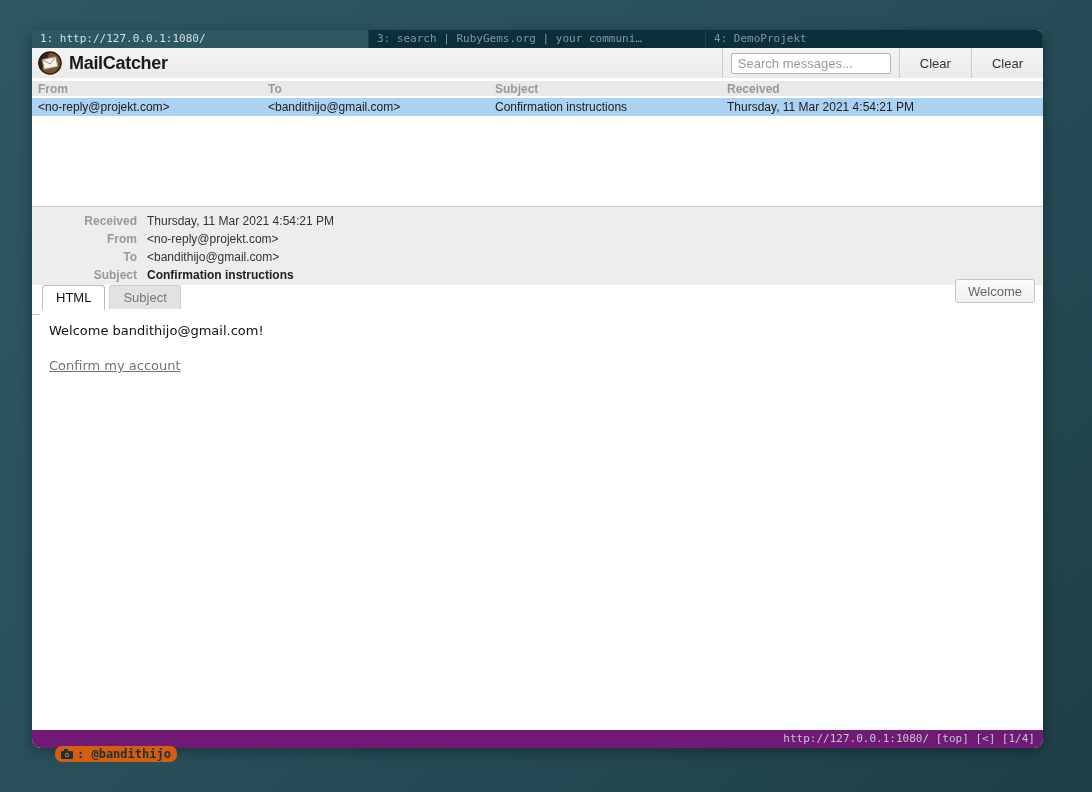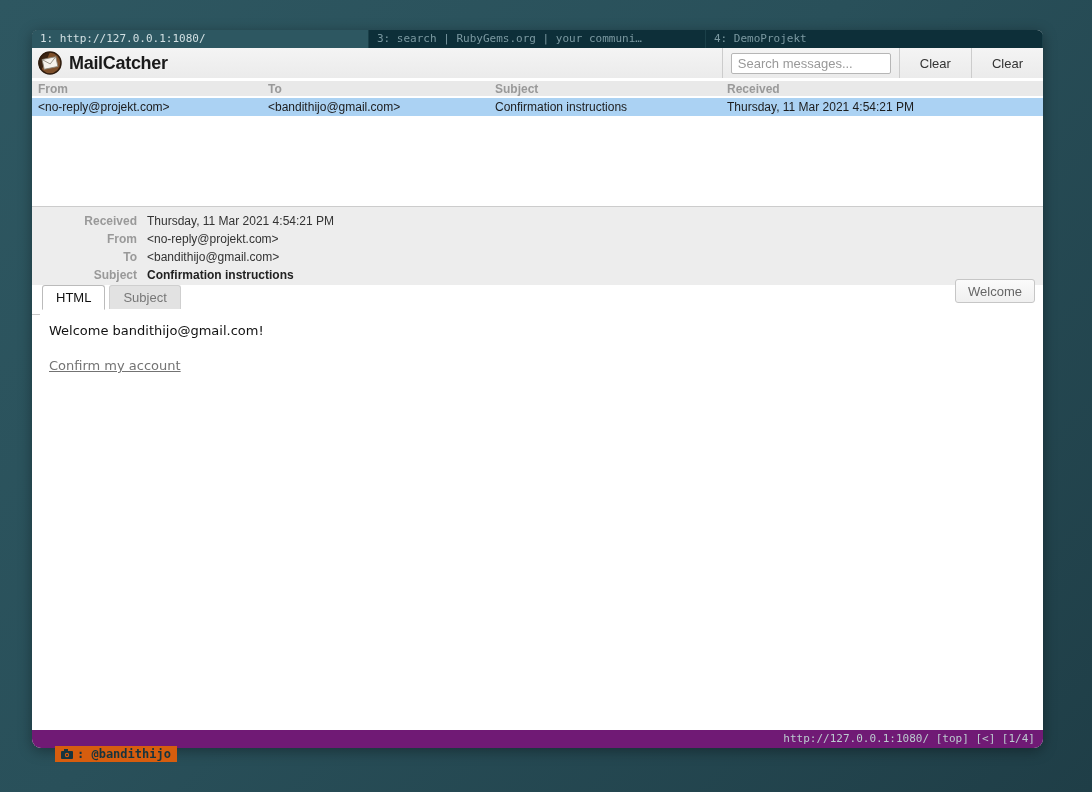--- a/index.html
+++ b/index.html
@@ -144,20 +144,21 @@
     text-align: right; padding-right: 8px;
   }
   
   .watermark {
     position: absolute; left: 55px; top: 746px; height: 16px;
     background: #d65d0e; color: #16343e;
     font-family: "DejaVu Sans Mono", monospace;
     font-size: 12px; font-weight: bold; line-height: 16px;
     padding: 0 6px; display: flex; align-items: center; gap: 4px;
     z-index: 10;
+    border-radius: 7px;
   }
   .watermark svg { display: block; }
 </style>
 </head>
 <body>
 
 <div class="browser-window">
 
   <div class="tab-bar">
     <div class="tab selected">1: http://127.0.0.1:1080/</div>

